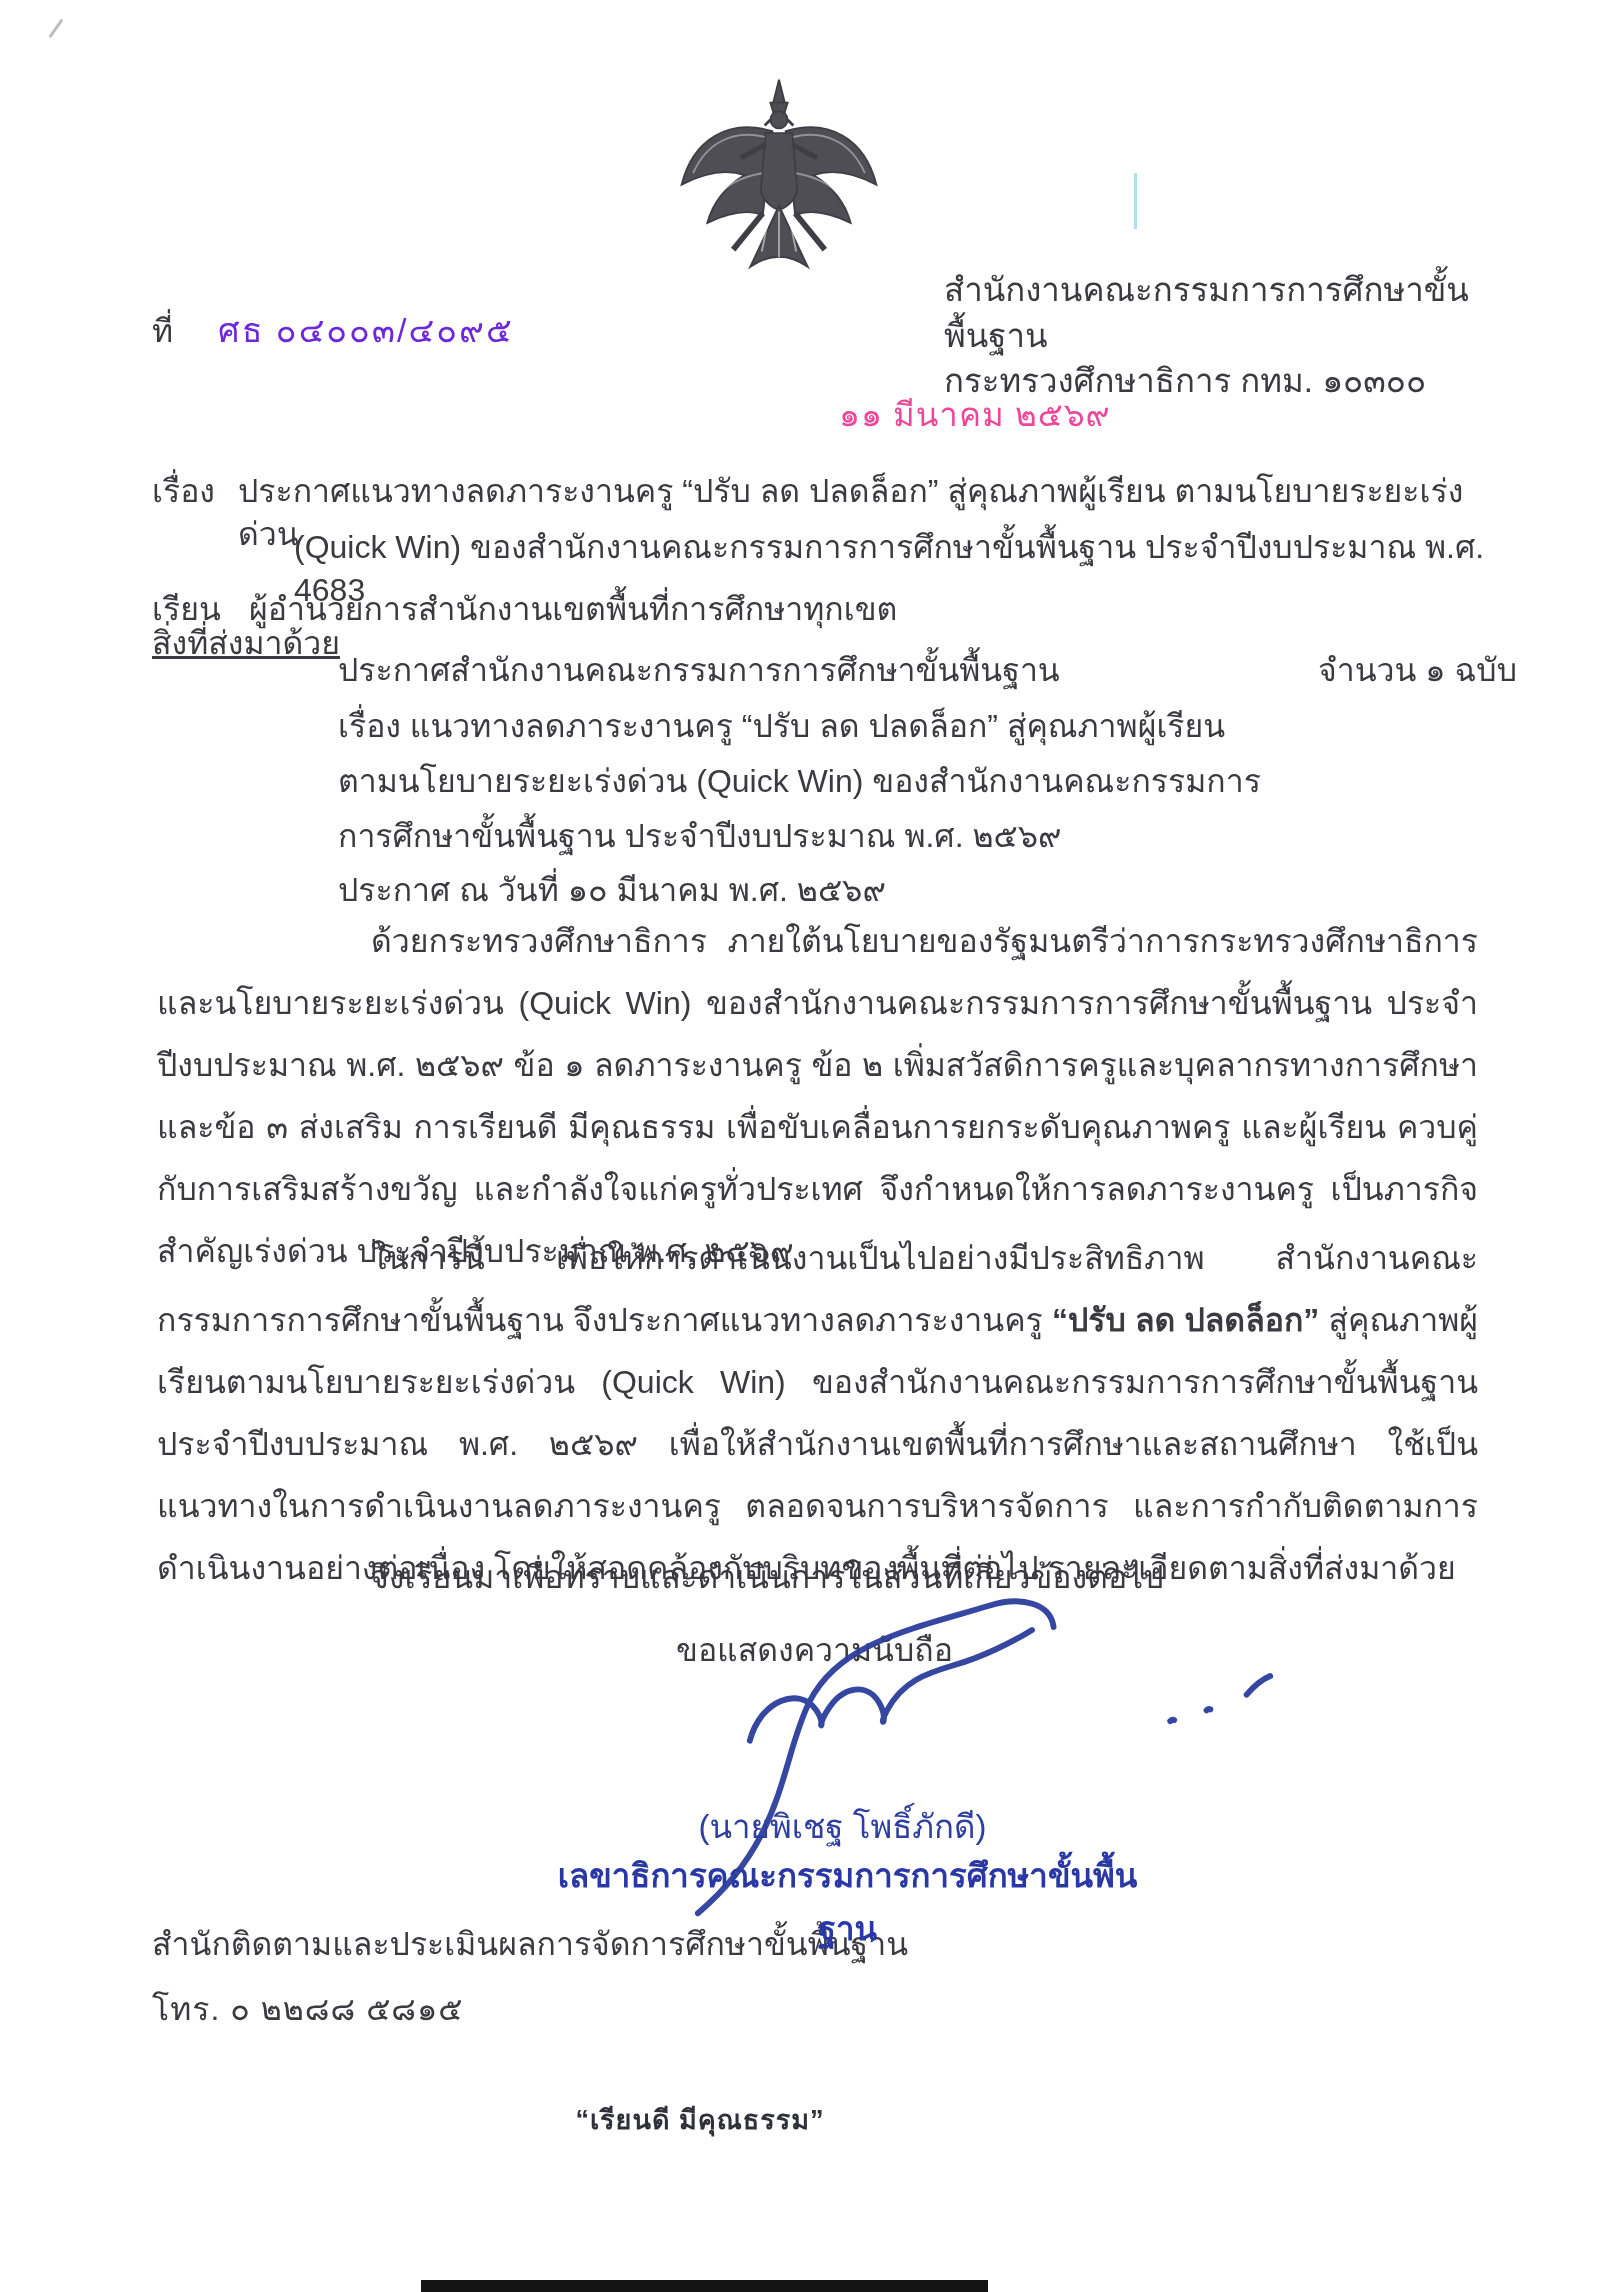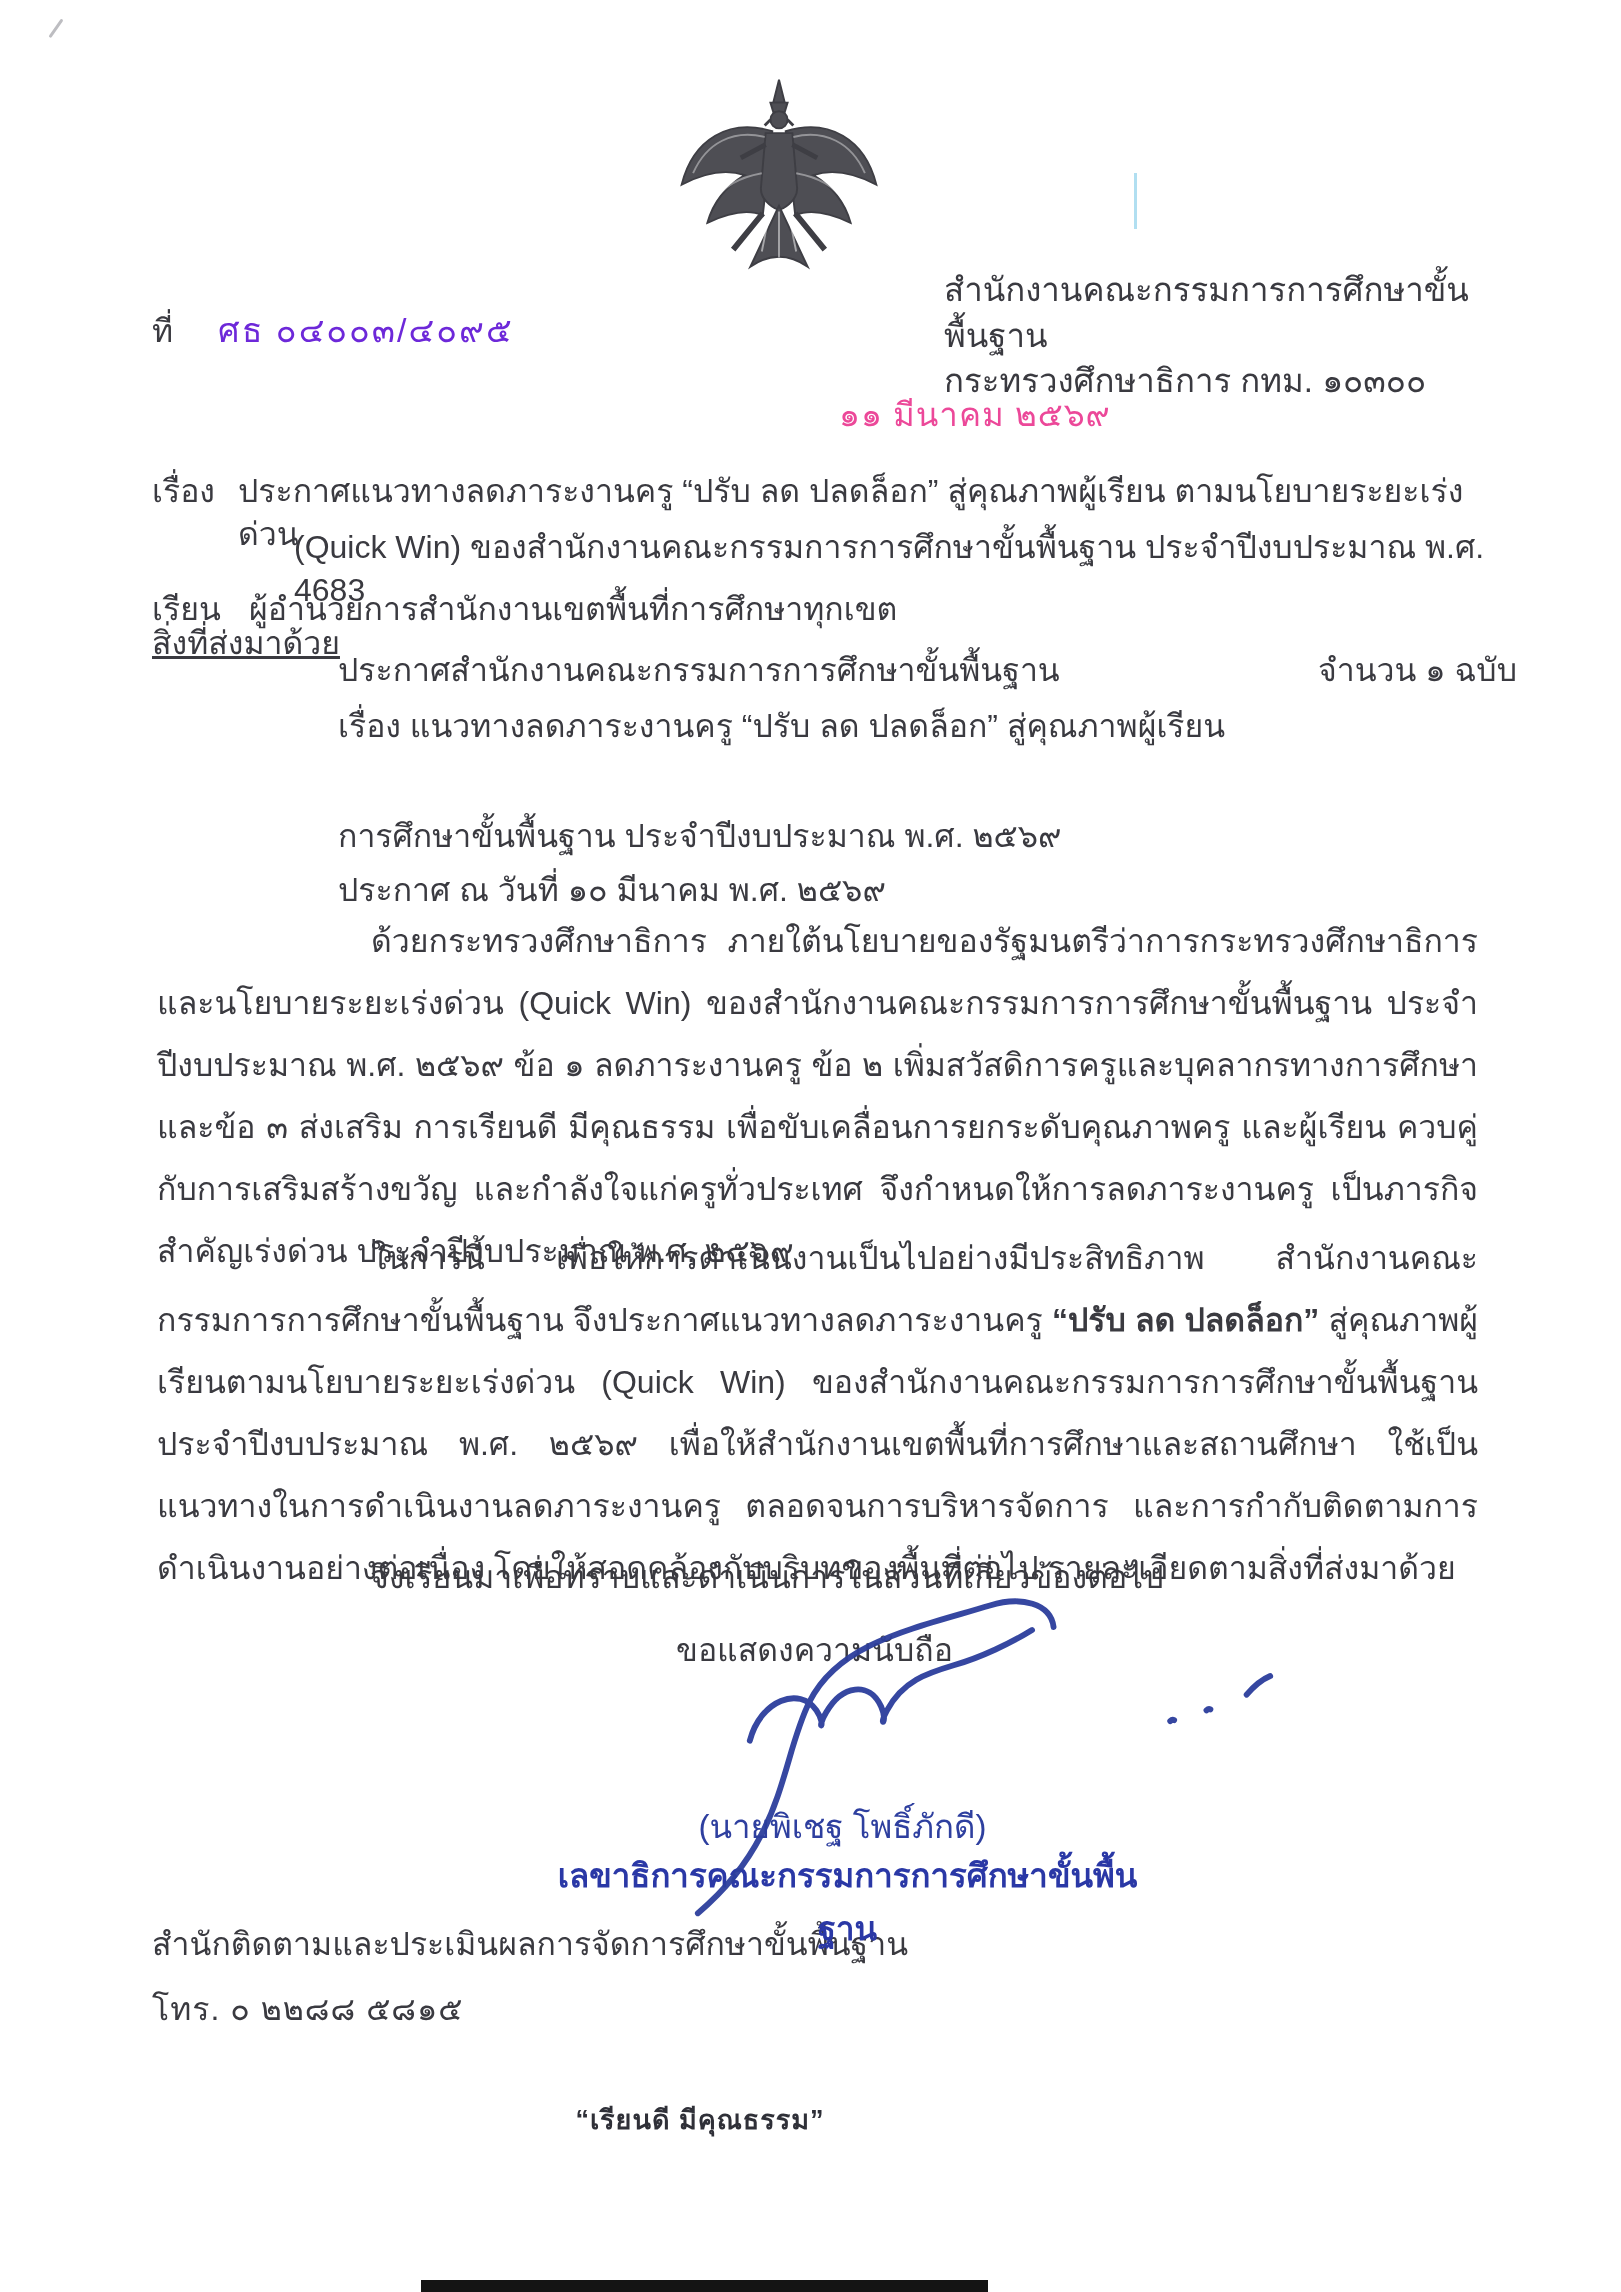--- a/index.html
+++ b/index.html
@@ -110,20 +110,21 @@
   <div class="abs thai sub-line1">ประกาศแนวทางลดภาระงานครู “ปรับ ลด ปลดล็อก” สู่คุณภาพผู้เรียน ตามนโยบายระยะเร่งด่วน</div>
   <div class="abs thai sub-line2">(Quick Win) ของสำนักงานคณะกรรมการการศึกษาขั้นพื้นฐาน ประจำปีงบประมาณ พ.ศ. 4683</div>
 
   <div class="abs thai to-label">เรียน</div>
   <div class="abs thai to-text">ผู้อำนวยการสำนักงานเขตพื้นที่การศึกษาทุกเขต</div>
 
   <div class="abs thai att-label">สิ่งที่ส่งมาด้วย</div>
   <div class="abs thai att-line1">ประกาศสำนักงานคณะกรรมการการศึกษาขั้นพื้นฐาน</div>
   <div class="abs thai att-count">จำนวน ๑ ฉบับ</div>
   <div class="abs thai att-line2">เรื่อง แนวทางลดภาระงานครู “ปรับ ลด ปลดล็อก” สู่คุณภาพผู้เรียน</div>
+  <div class="abs thai att-line3">ตามนโยบายระยะเร่งด่วน (Quick Win) ของสำนักงานคณะกรรมการ</div>
   <div class="abs thai att-line4">การศึกษาขั้นพื้นฐาน ประจำปีงบประมาณ พ.ศ. ๒๕๖๙</div>
   <div class="abs thai att-line5">ประกาศ ณ วันที่ ๑๐ มีนาคม พ.ศ. ๒๕๖๙</div>
 
   <div class="abs para para1">ด้วยกระทรวงศึกษาธิการ ภายใต้นโยบายของรัฐมนตรีว่าการกระทรวงศึกษาธิการ และนโยบายระยะเร่งด่วน (Quick Win) ของสำนักงานคณะกรรมการการศึกษาขั้นพื้นฐาน ประจำปีงบประมาณ พ.ศ. ๒๕๖๙ ข้อ ๑ ลดภาระงานครู ข้อ ๒ เพิ่มสวัสดิการครูและบุคลากรทางการศึกษา และข้อ ๓ ส่งเสริม การเรียนดี มีคุณธรรม เพื่อขับเคลื่อนการยกระดับคุณภาพครู และผู้เรียน ควบคู่กับการเสริมสร้างขวัญ และกำลังใจแก่ครูทั่วประเทศ จึงกำหนดให้การลดภาระงานครู เป็นภารกิจสำคัญเร่งด่วน ประจำปีงบประมาณ พ.ศ. ๒๕๖๙</div>
 
   <div class="abs para para2"><span>ในการนี้ เพื่อให้การดำเนินงานเป็นไปอย่างมีประสิทธิภาพ สำนักงานคณะกรรมการการศึกษาขั้นพื้นฐาน จึงประกาศแนวทางลดภาระงานครู </span><b class="lock">“ปรับ ลด ปลดล็อก”</b><span> สู่คุณภาพผู้เรียนตามนโยบายระยะเร่งด่วน (Quick Win) ของสำนักงานคณะกรรมการการศึกษาขั้นพื้นฐาน ประจำปีงบประมาณ พ.ศ. ๒๕๖๙ เพื่อให้สำนักงานเขตพื้นที่การศึกษาและสถานศึกษา ใช้เป็นแนวทางในการดำเนินงานลดภาระงานครู ตลอดจนการบริหารจัดการ และการกำกับติดตามการดำเนินงานอย่างต่อเนื่อง โดยให้สอดคล้องกับบริบทของพื้นที่ต่อไป รายละเอียดตามสิ่งที่ส่งมาด้วย</span></div>
 
   <div class="abs thai closing">จึงเรียนมาเพื่อทราบและดำเนินการในส่วนที่เกี่ยวข้องต่อไป</div>
 
   <div class="abs thai salutation">ขอแสดงความนับถือ</div>

